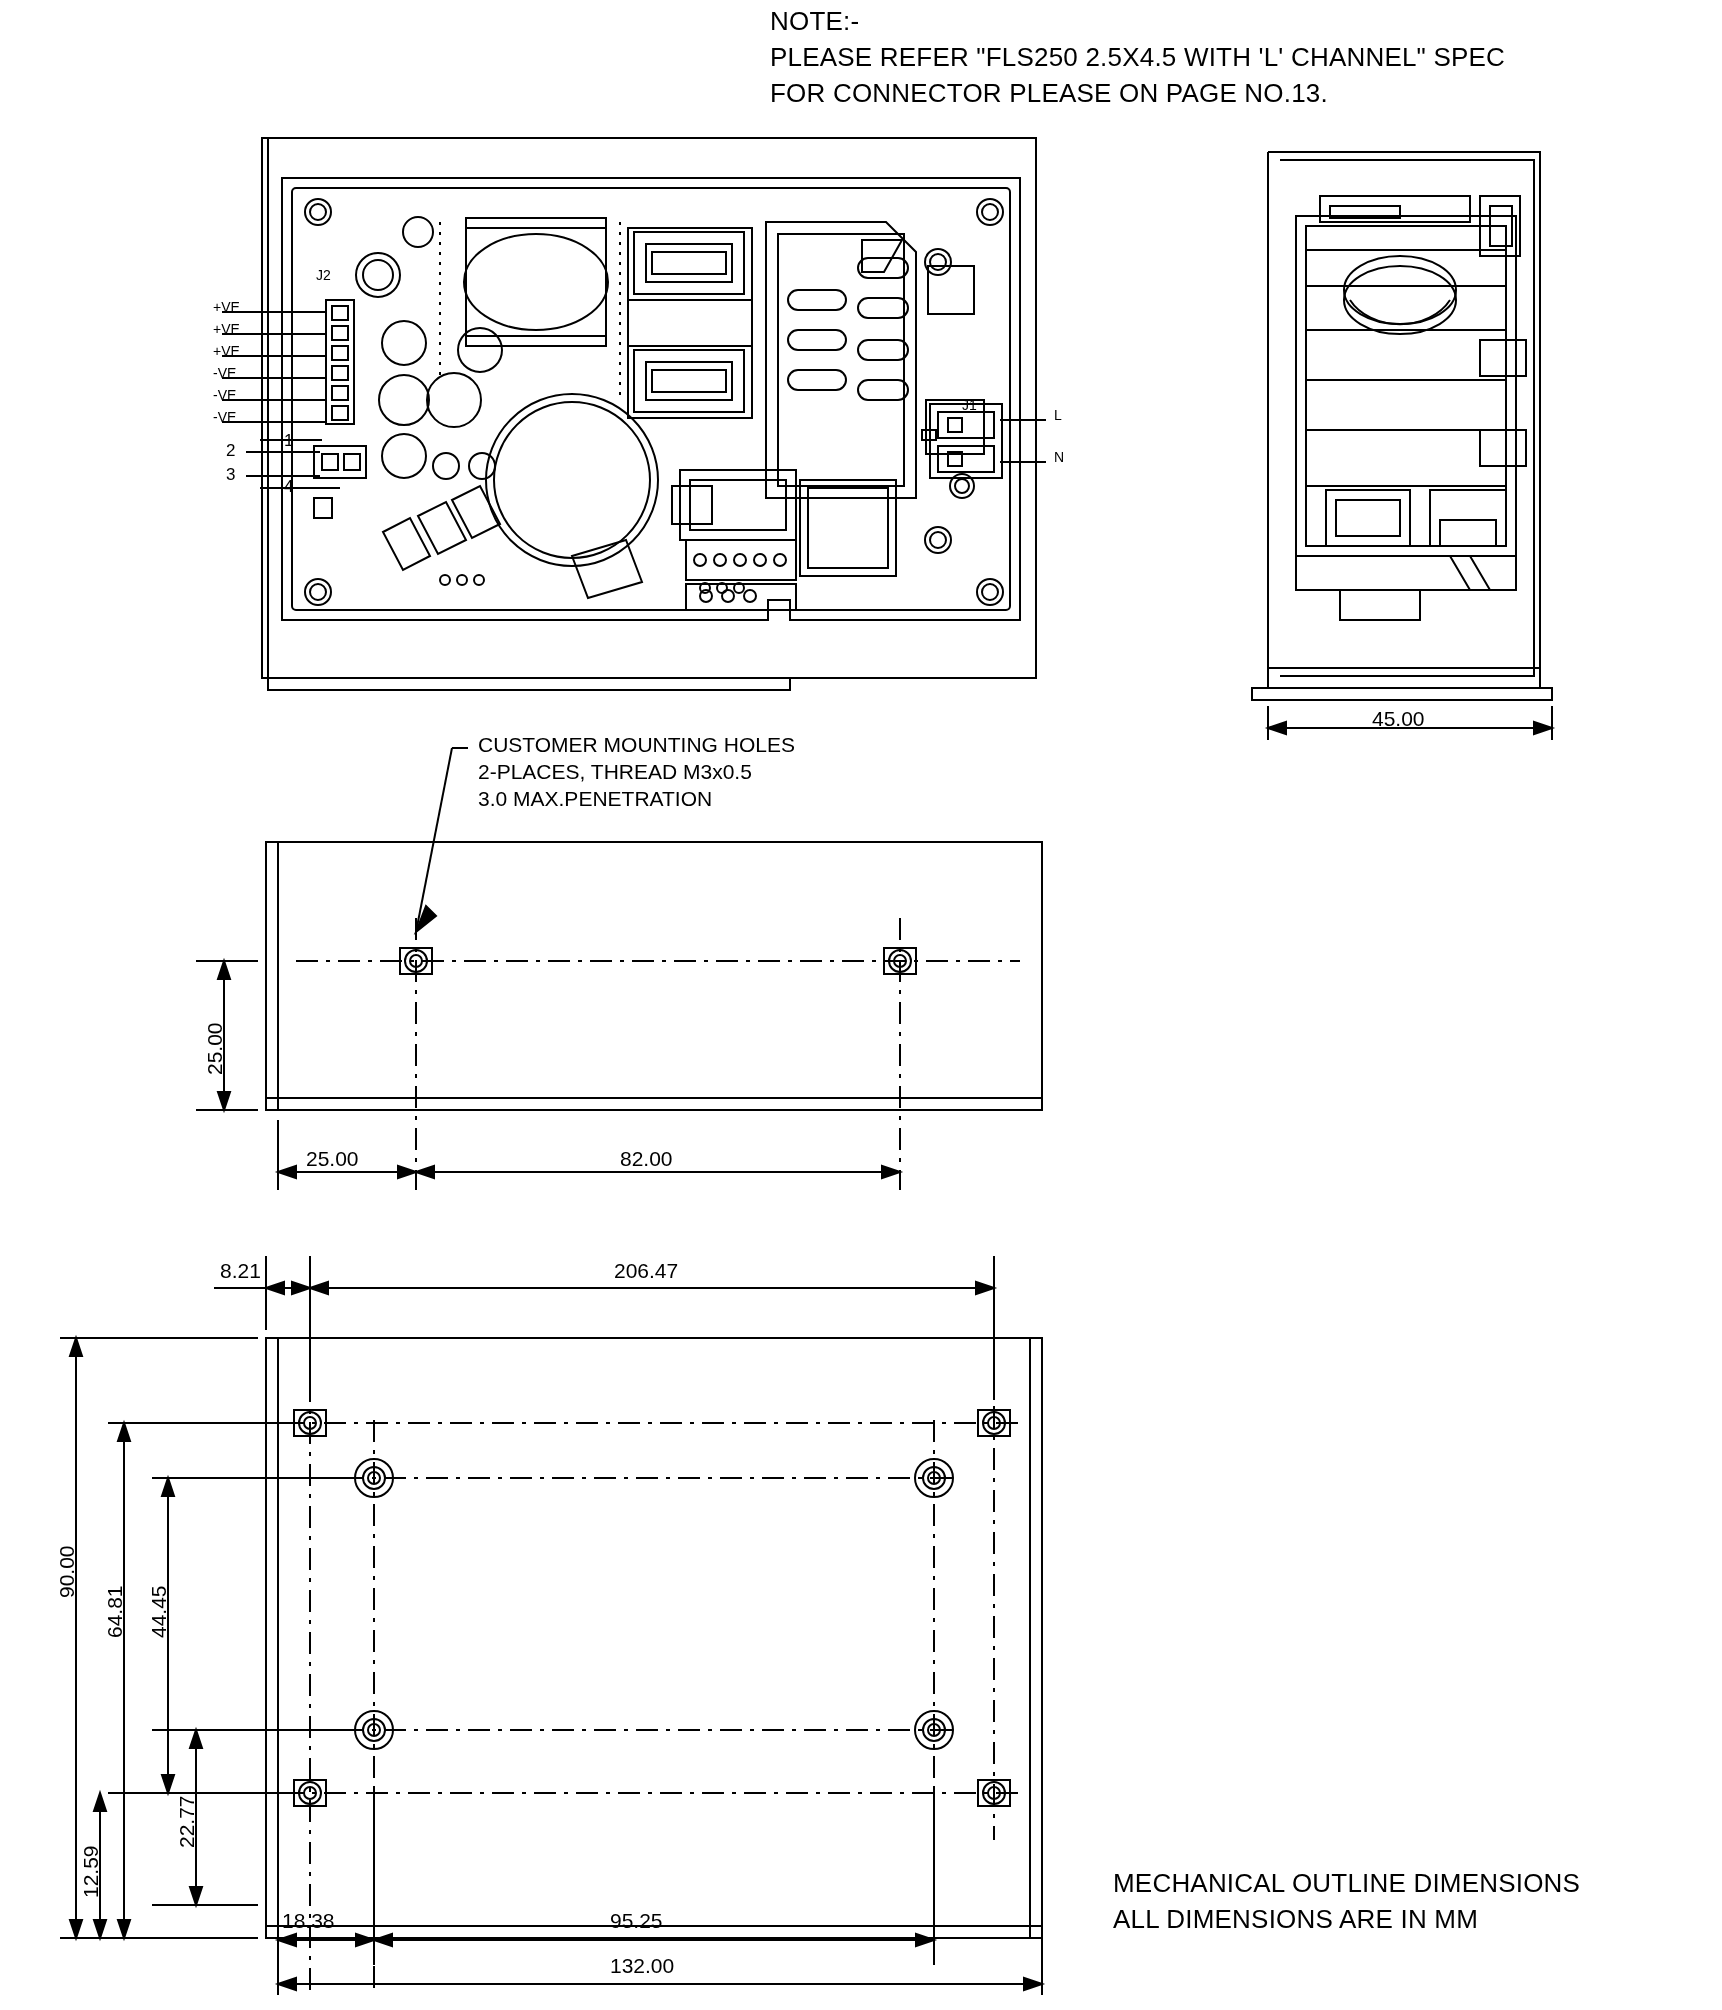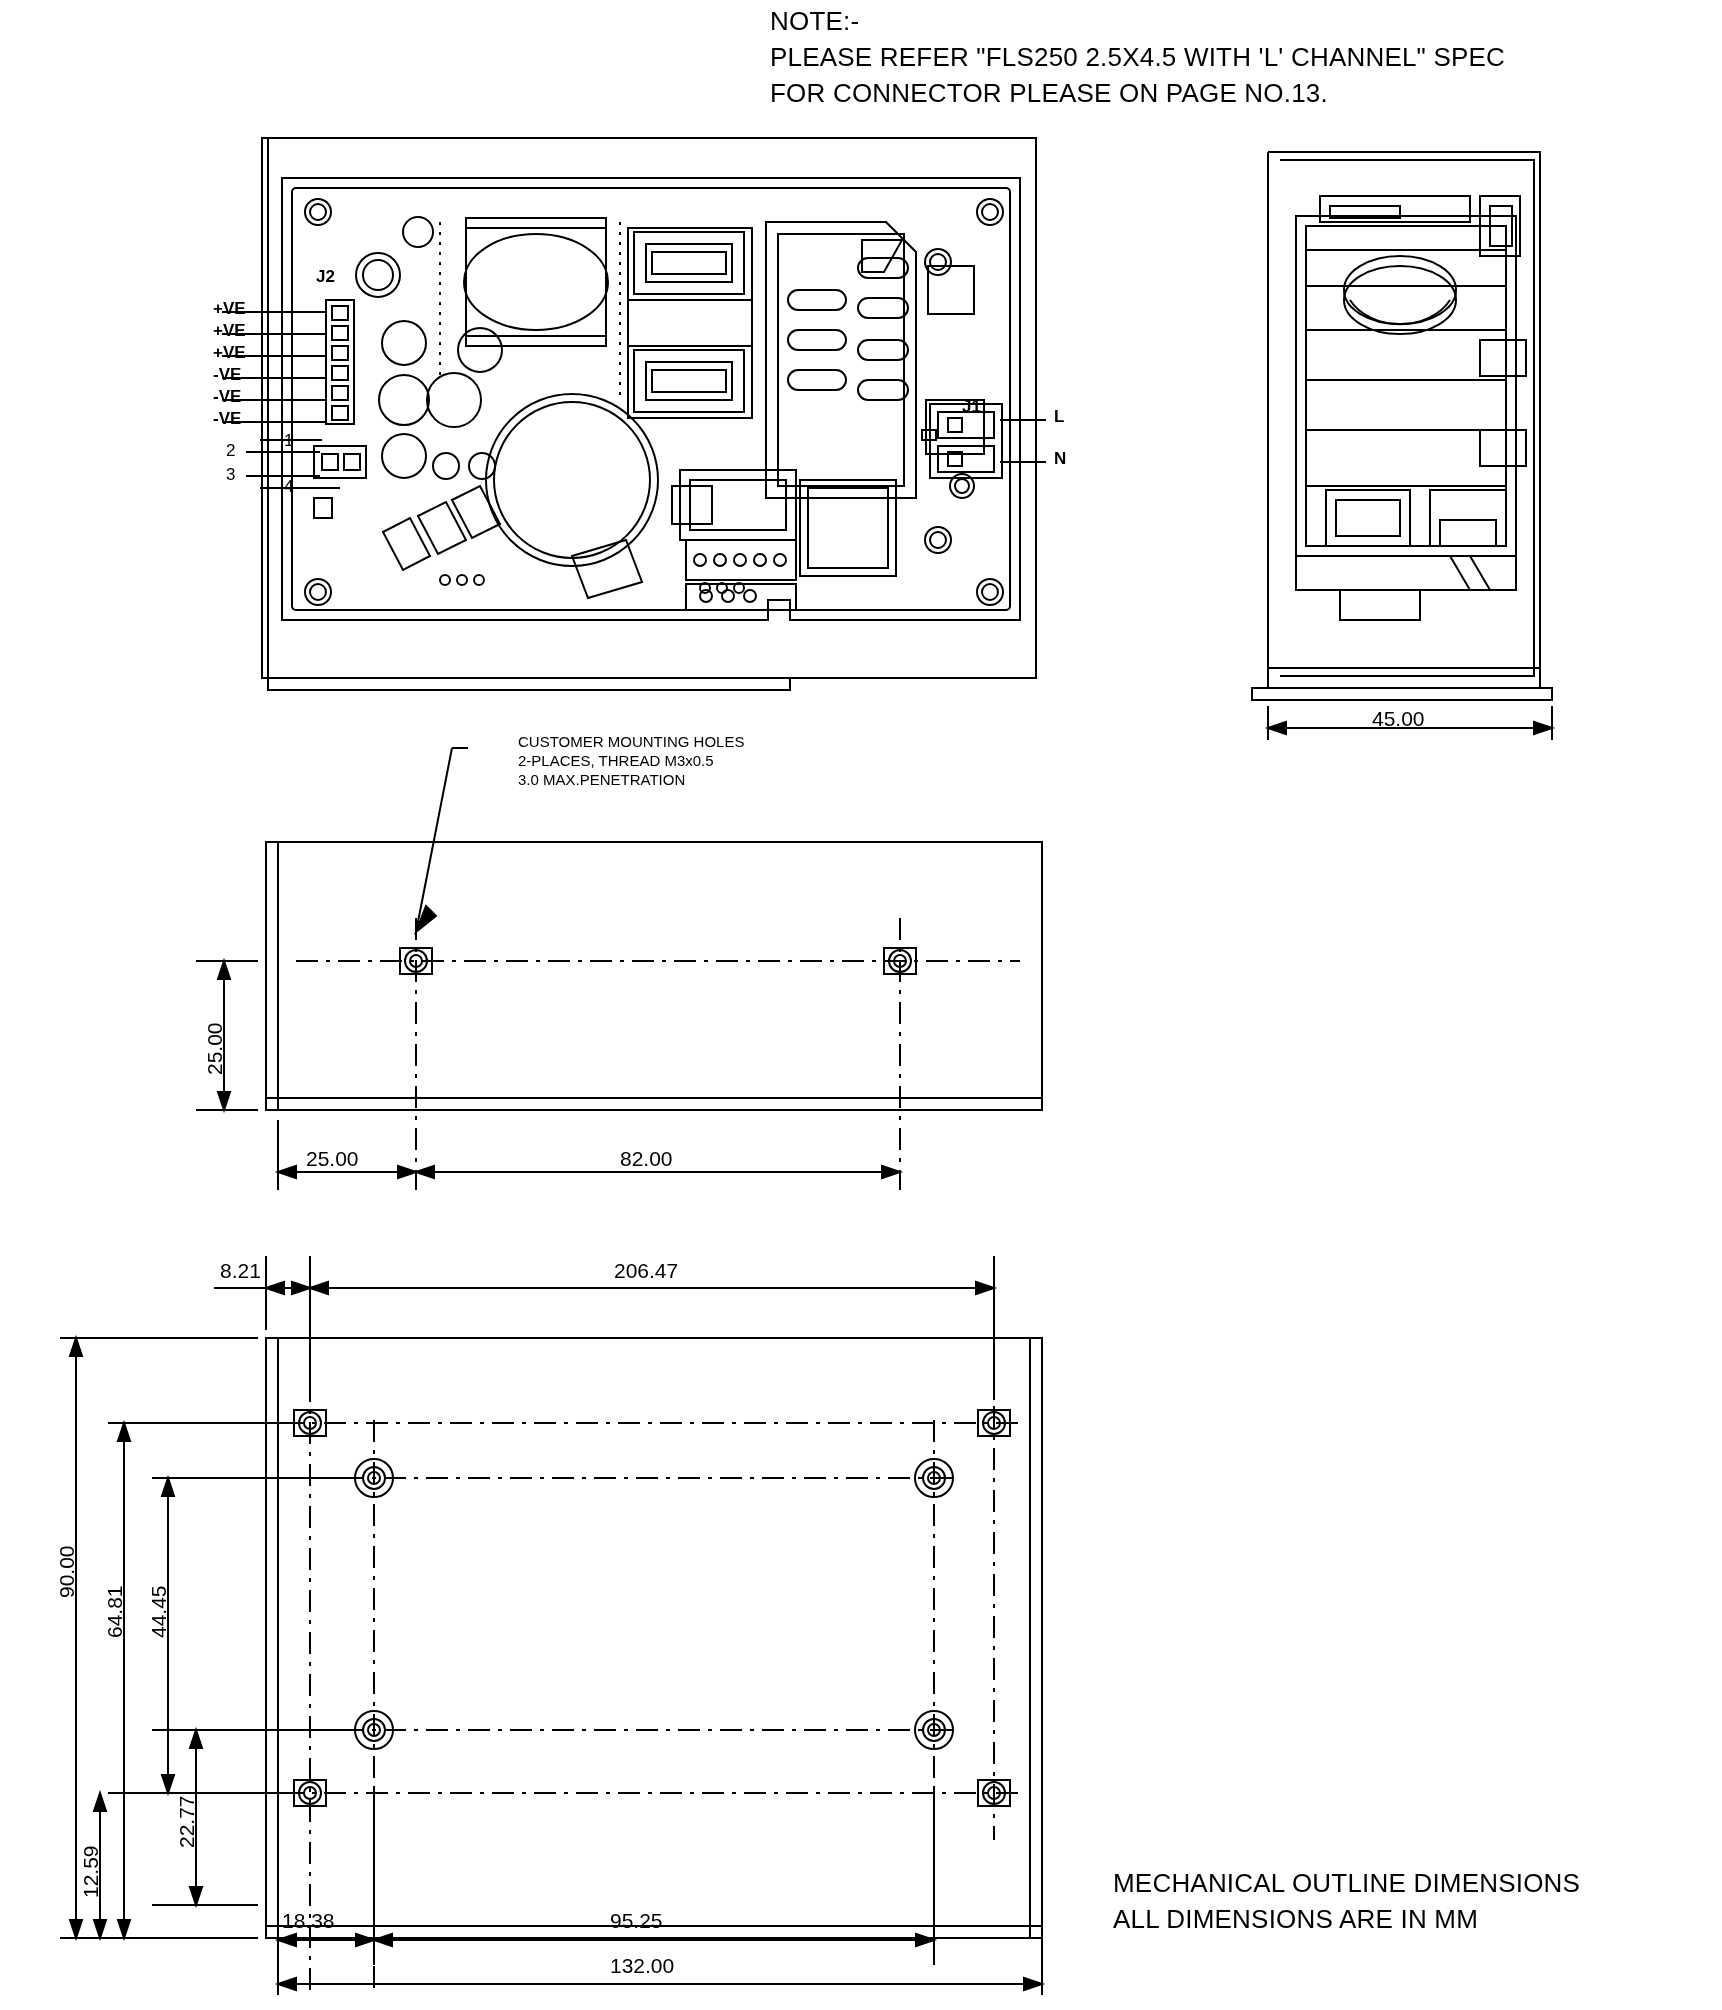--- a/index.html
+++ b/index.html
@@ -37,23 +37,23 @@
   .note-block div { white-space: pre; margin-bottom: 5px; }
   .foot-block {
     position: absolute;
     left: 1113px;
     top: 1868px;
     font-size: 26px;
     letter-spacing: 0.2px;
   }
   .foot-block div { white-space: pre; margin-bottom: 5px; }
   .dimtxt { font-size: 21px; }
-  .smalltxt { font-size: 17px; font-weight: bold; }
+  .smalltxt { font-size: 14px; }
   .tinytxt { font-size: 17px; }
-  .callout { font-size: 15px; line-height: 1.28; margin-left: 40px; }
+  .callout { font-size: 21px; line-height: 1.28; }
   .vert {
     transform-origin: 0 0;
     transform: rotate(-90deg);
   }
   svg { position: absolute; left: 0; top: 0; }
   .ln { stroke: #000; fill: none; }
 </style>
 </head>
 <body>
 

